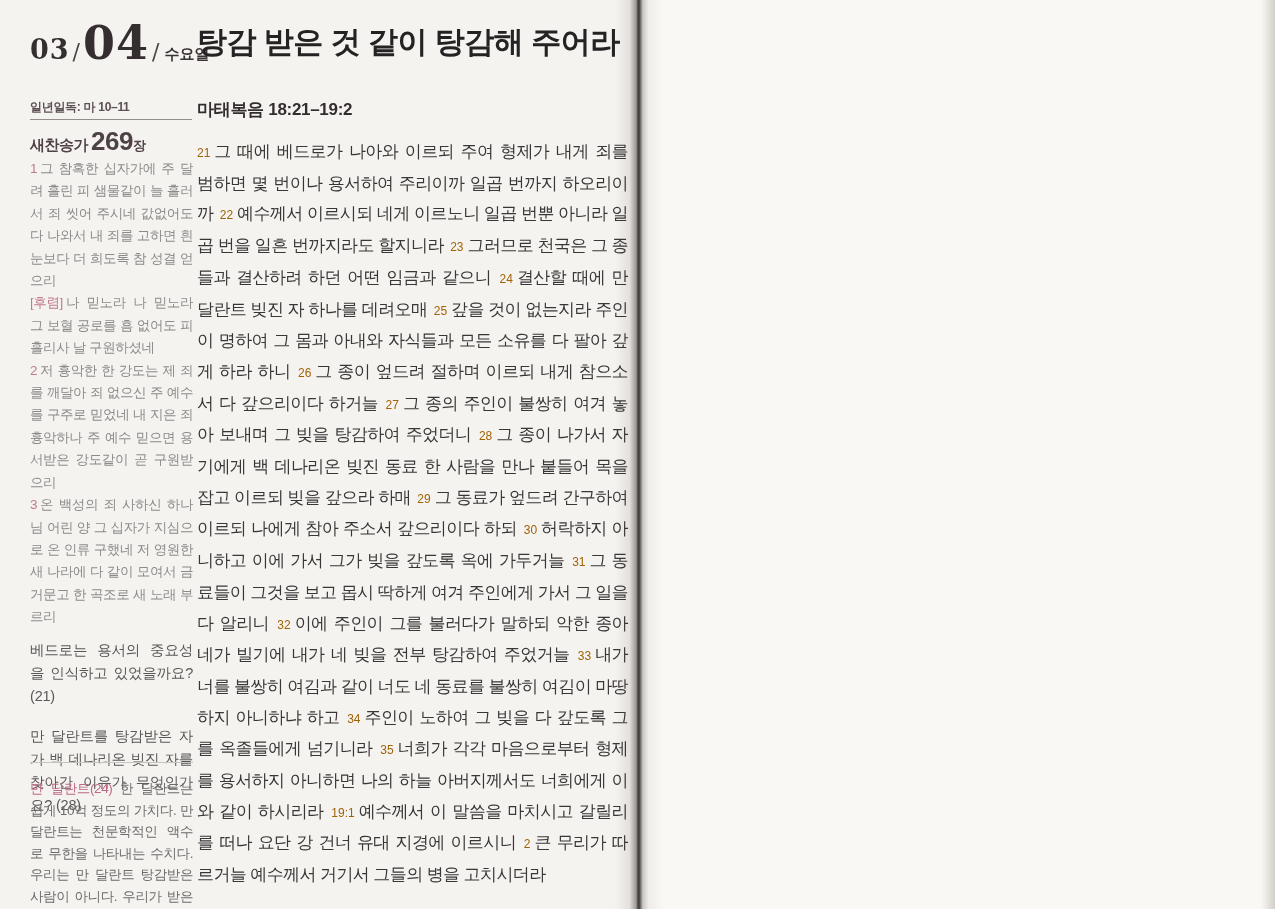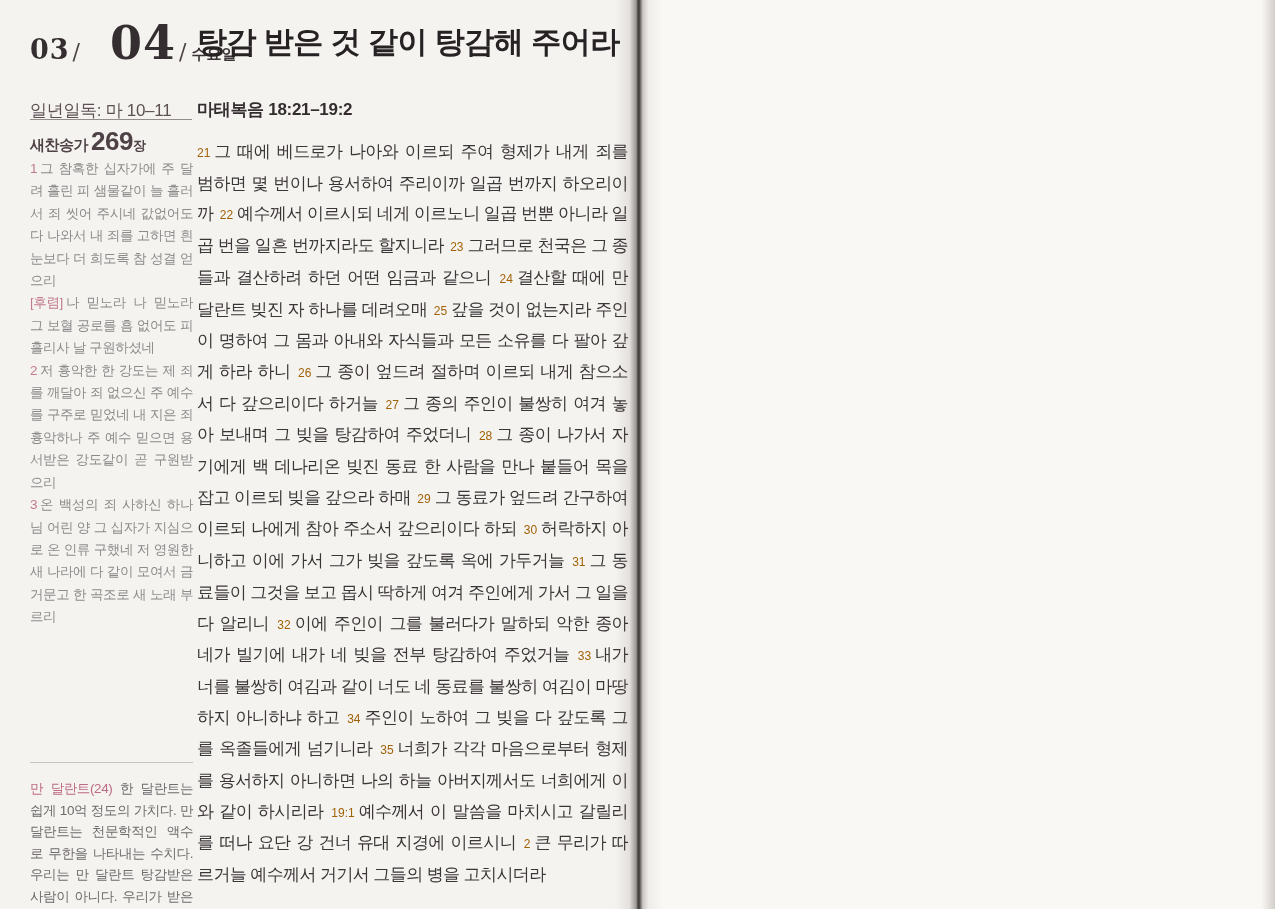--- a/index.html
+++ b/index.html
@@ -21,24 +21,24 @@
     pointer-events:none;
   }
   .right-edge {
     position:absolute; right:0; top:0; width:14px; height:909px; z-index:5;
     background:linear-gradient(to right, rgba(120,112,105,0) 0%, rgba(120,112,105,0.18) 60%, rgba(120,112,105,0.30) 100%);
     pointer-events:none;
   }
   .date-row { position:absolute; left:30px; top:16px; display:flex; align-items:baseline; color:#352e30; white-space:nowrap; }
   .date-month { font-family:"DejaVu Serif",serif; font-size:27px; font-weight:600; letter-spacing:1px; }
   .date-slash { font-family:"DejaVu Serif",serif; font-size:22px; margin:0 3px; color:#4a4244; }
-  .date-day { font-family:"DejaVu Serif",serif; font-size:46px; font-weight:bold; letter-spacing:1px;margin-left:27px; }
+  .date-day { font-family:"DejaVu Serif",serif; font-size:46px; font-weight:bold; letter-spacing:1px; }
   .date-weekday { font-size:15px; font-weight:bold; margin-left:2px; color:#3a3335; }
 
-  .reading { position:absolute; left:30px; top:99px; width:162px; font-size:17px; font-weight:normal; color:#5d5053; letter-spacing:-0.3px; }
+  .reading { position:absolute; left:30px; top:99px; width:162px; font-size:12px; font-weight:bold; color:#5d5053; letter-spacing:-0.3px; }
   .rule-1 { position:absolute; left:30px; top:119px; width:162px; border-top:1px solid #948e8a; }
   .hymn-head { position:absolute; left:30px; top:126px; width:162px; color:#4e4246; display:flex; align-items:baseline; }
   .hymn-prefix { font-size:15px; font-weight:bold; letter-spacing:-0.5px; }
   .hymn-number { font-size:26px; font-weight:bold; margin-left:3px; letter-spacing:-0.5px; }
   .hymn-suffix { font-size:13px; font-weight:bold; }
 
   .hymn-lyrics { position:absolute; left:30px; top:158px; width:163px;
     font-size:13.5px; line-height:22.4px; color:#8e8a8b;
     text-align:justify; word-break:break-all; letter-spacing:-0.4px; }
   .hymn-verse .marker { color:#c17b90; margin-right:3px; }
@@ -86,20 +86,24 @@
     <span class="hymn-suffix">장</span>
   </div>
 
   <div class="hymn-lyrics">
       <div class="hymn-verse"><span class="marker">1</span><span>그 참혹한 십자가에 주 달려 흘린 피 샘물같이 늘 흘러서 죄 씻어 주시네 값없어도 다 나와서 내 죄를 고하면 흰 눈보다 더 희도록 참 성결 얻으리</span></div>
       <div class="hymn-verse"><span class="marker">[후렴]</span><span>나 믿노라 나 믿노라 그 보혈 공로를 흠 없어도 피 흘리사 날 구원하셨네</span></div>
       <div class="hymn-verse"><span class="marker">2</span><span>저 흉악한 한 강도는 제 죄를 깨달아 죄 없으신 주 예수를 구주로 믿었네 내 지은 죄 흉악하나 주 예수 믿으면 용서받은 강도같이 곧 구원받으리</span></div>
       <div class="hymn-verse"><span class="marker">3</span><span>온 백성의 죄 사하신 하나님 어린 양 그 십자가 지심으로 온 인류 구했네 저 영원한 새 나라에 다 같이 모여서 금 거문고 한 곡조로 새 노래 부르리</span></div>
     </div>
 
+  <div class="questions">
+      <div class="q">베드로는 용서의 중요성을 인식하고 있었을까요? (21)</div>
+      <div class="q">만 달란트를 탕감받은 자가 백 데나리온 빚진 자를 찾아간 이유가 무엇인가요? (28)</div>
+    </div>
 
   <div class="rule-2"></div>
   <div class="glossary">
     <span class="term">만 달란트(24)</span>
     <span>한 달란트는 쉽게 10억 정도의 가치다. 만 달란트는 천문학적인 액수로 무한을 나타내는 수치다. 우리는 만 달란트 탕감받은 사람이 아니다. 우리가 받은 용서는 만 달란트와는 비교할 수 없는 주님의 생명 값이기 때문이다.</span>
   </div>
 
   <h1 class="lesson-title">탕감 받은 것 같이 탕감해 주어라</h1>
   <div class="passage-ref">마태복음 18:21–19:2</div>
   <div class="scripture"><span class="vnum first">21</span><span>그 때에 베드로가 나아와 이르되 주여 형제가 내게 죄를 범하면 몇 번이나 용서하여 주리이까 일곱 번까지 하오리이까 </span><span class="vnum">22</span><span>예수께서 이르시되 네게 이르노니 일곱 번뿐 아니라 일곱 번을 일흔 번까지라도 할지니라 </span><span class="vnum">23</span><span>그러므로 천국은 그 종들과 결산하려 하던 어떤 임금과 같으니 </span><span class="vnum">24</span><span>결산할 때에 만 달란트 빚진 자 하나를 데려오매 </span><span class="vnum">25</span><span>갚을 것이 없는지라 주인이 명하여 그 몸과 아내와 자식들과 모든 소유를 다 팔아 갚게 하라 하니 </span><span class="vnum">26</span><span>그 종이 엎드려 절하며 이르되 내게 참으소서 다 갚으리이다 하거늘 </span><span class="vnum">27</span><span>그 종의 주인이 불쌍히 여겨 놓아 보내며 그 빚을 탕감하여 주었더니 </span><span class="vnum">28</span><span>그 종이 나가서 자기에게 백 데나리온 빚진 동료 한 사람을 만나 붙들어 목을 잡고 이르되 빚을 갚으라 하매 </span><span class="vnum">29</span><span>그 동료가 엎드려 간구하여 이르되 나에게 참아 주소서 갚으리이다 하되 </span><span class="vnum">30</span><span>허락하지 아니하고 이에 가서 그가 빚을 갚도록 옥에 가두거늘 </span><span class="vnum">31</span><span>그 동료들이 그것을 보고 몹시 딱하게 여겨 주인에게 가서 그 일을 다 알리니 </span><span class="vnum">32</span><span>이에 주인이 그를 불러다가 말하되 악한 종아 네가 빌기에 내가 네 빚을 전부 탕감하여 주었거늘 </span><span class="vnum">33</span><span>내가 너를 불쌍히 여김과 같이 너도 네 동료를 불쌍히 여김이 마땅하지 아니하냐 하고 </span><span class="vnum">34</span><span>주인이 노하여 그 빚을 다 갚도록 그를 옥졸들에게 넘기니라 </span><span class="vnum">35</span><span>너희가 각각 마음으로부터 형제를 용서하지 아니하면 나의 하늘 아버지께서도 너희에게 이와 같이 하시리라 </span><span class="vnum">19:1</span><span>예수께서 이 말씀을 마치시고 갈릴리를 떠나 요단 강 건너 유대 지경에 이르시니 </span><span class="vnum">2</span><span>큰 무리가 따르거늘 예수께서 거기서 그들의 병을 고치시더라 </span></div>

